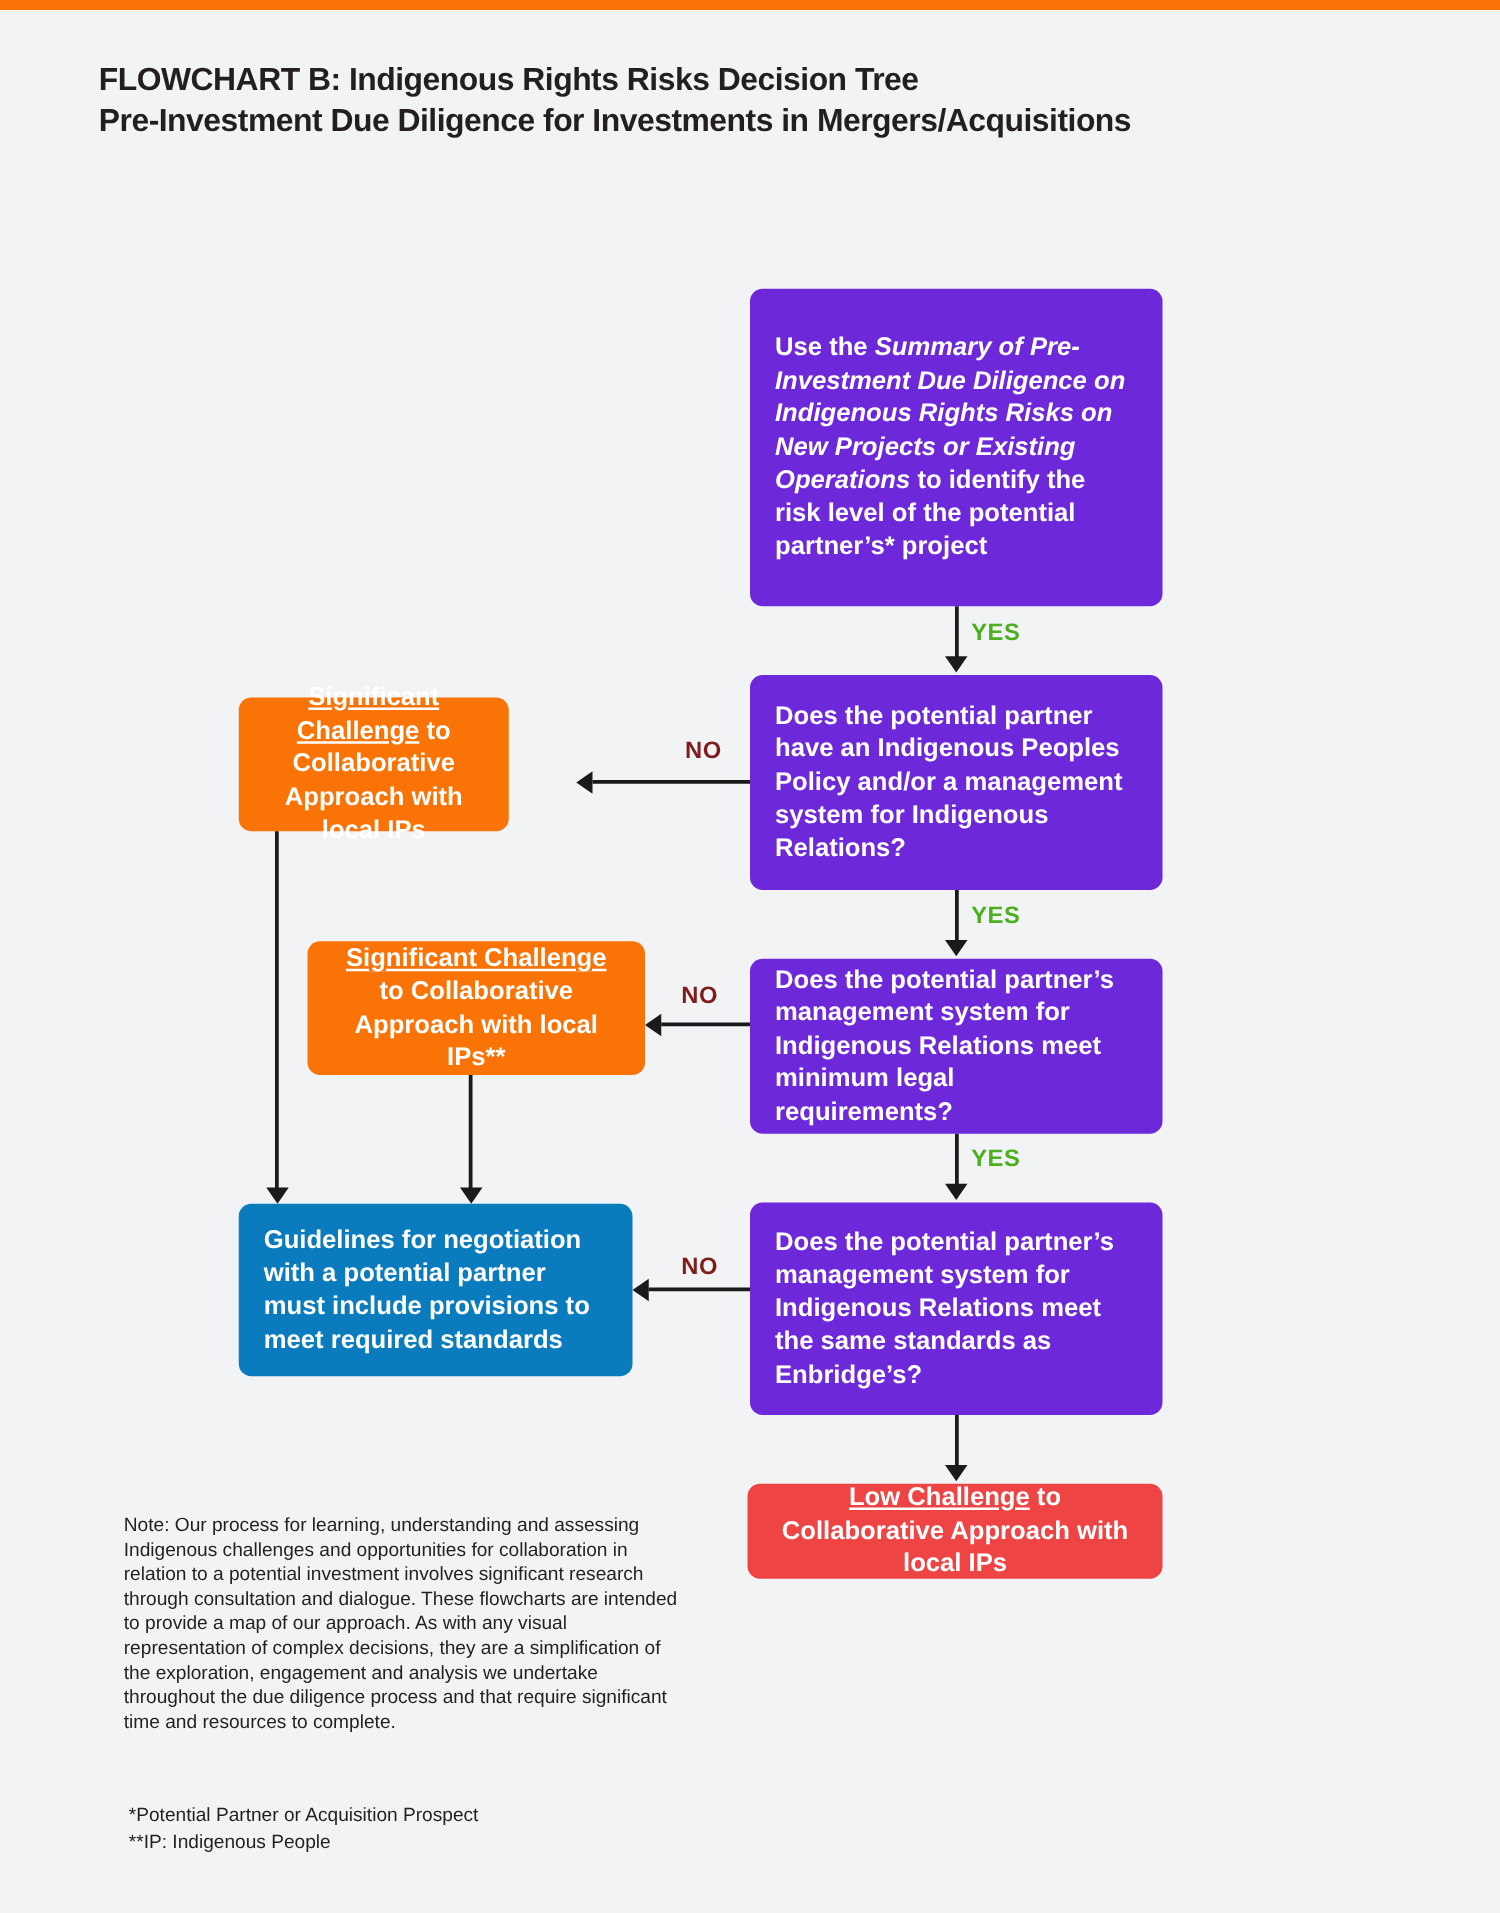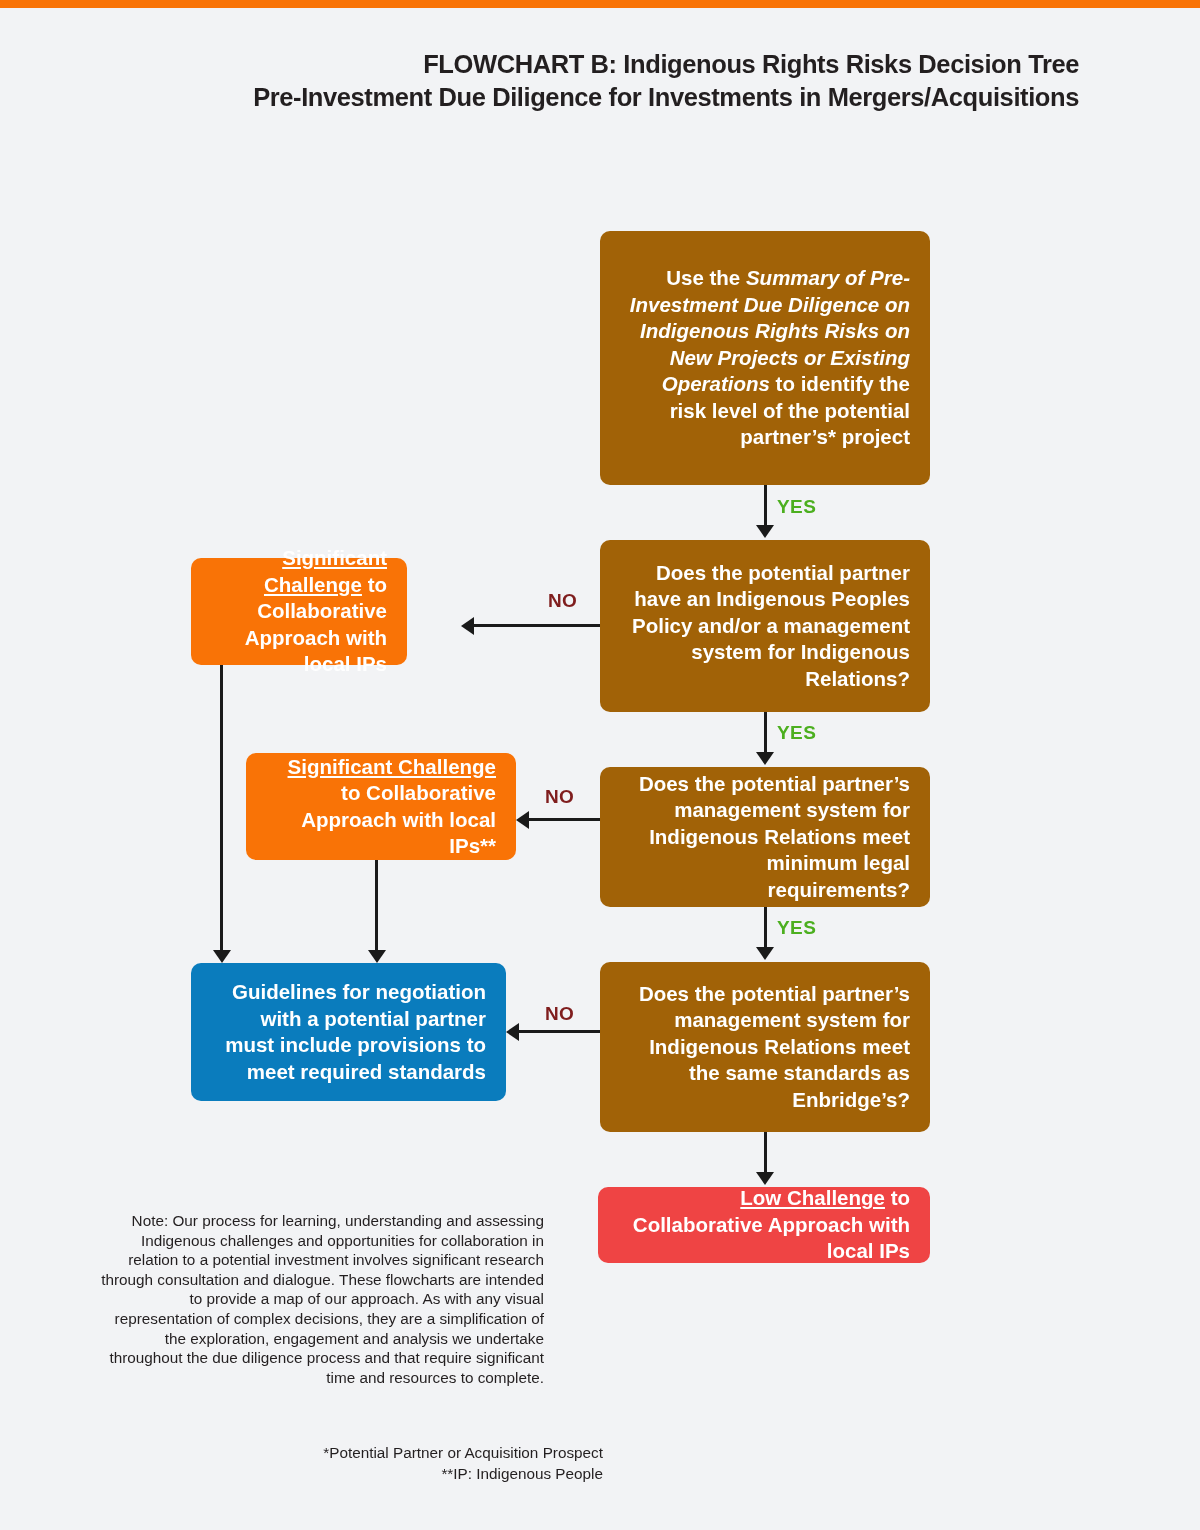--- a/index.html
+++ b/index.html
@@ -1,15 +1,15 @@
 <!DOCTYPE html>
 <html><head>
 <meta charset="utf-8">
 <style>
-  * { box-sizing: border-box; margin: 0; padding: 0; text-align: right; }
+  * { box-sizing: border-box; margin: 0; padding: 0; }
   html, body { width: 1200px; height: 1530px; }
   body {
     background: #f2f3f5;
     font-family: "Liberation Sans", sans-serif;
     position: relative;
     overflow: hidden;
   }
   #topbar {
     position: absolute; left: 0; top: 0; width: 1200px; height: 8px;
     background: #f97306;
@@ -26,21 +26,21 @@
     border-radius: 10px;
     color: #ffffff;
     font-size: 20.5px;
     line-height: 26.5px;
     font-weight: bold;
     padding: 14px 20px;
     display: flex;
     flex-direction: column;
     justify-content: center;
   }
-  .node.gray   { background: #a16207; text-align: left; }
+  .node.gray   { background: #6d28d9; text-align: left; }
   .node.orange { background: #f97306; text-align: center; }
   .node.blue   { background: #0a7cbd; text-align: left; }
   .node.purple { background: #ef4444; text-align: center; }
   .node em { font-style: italic; font-weight: bold; }
   .node u  { text-decoration: underline; text-underline-offset: 2px; }
 
   
   .vline {
     position: absolute; width: 3px; background: #1a1a1a;
   }

